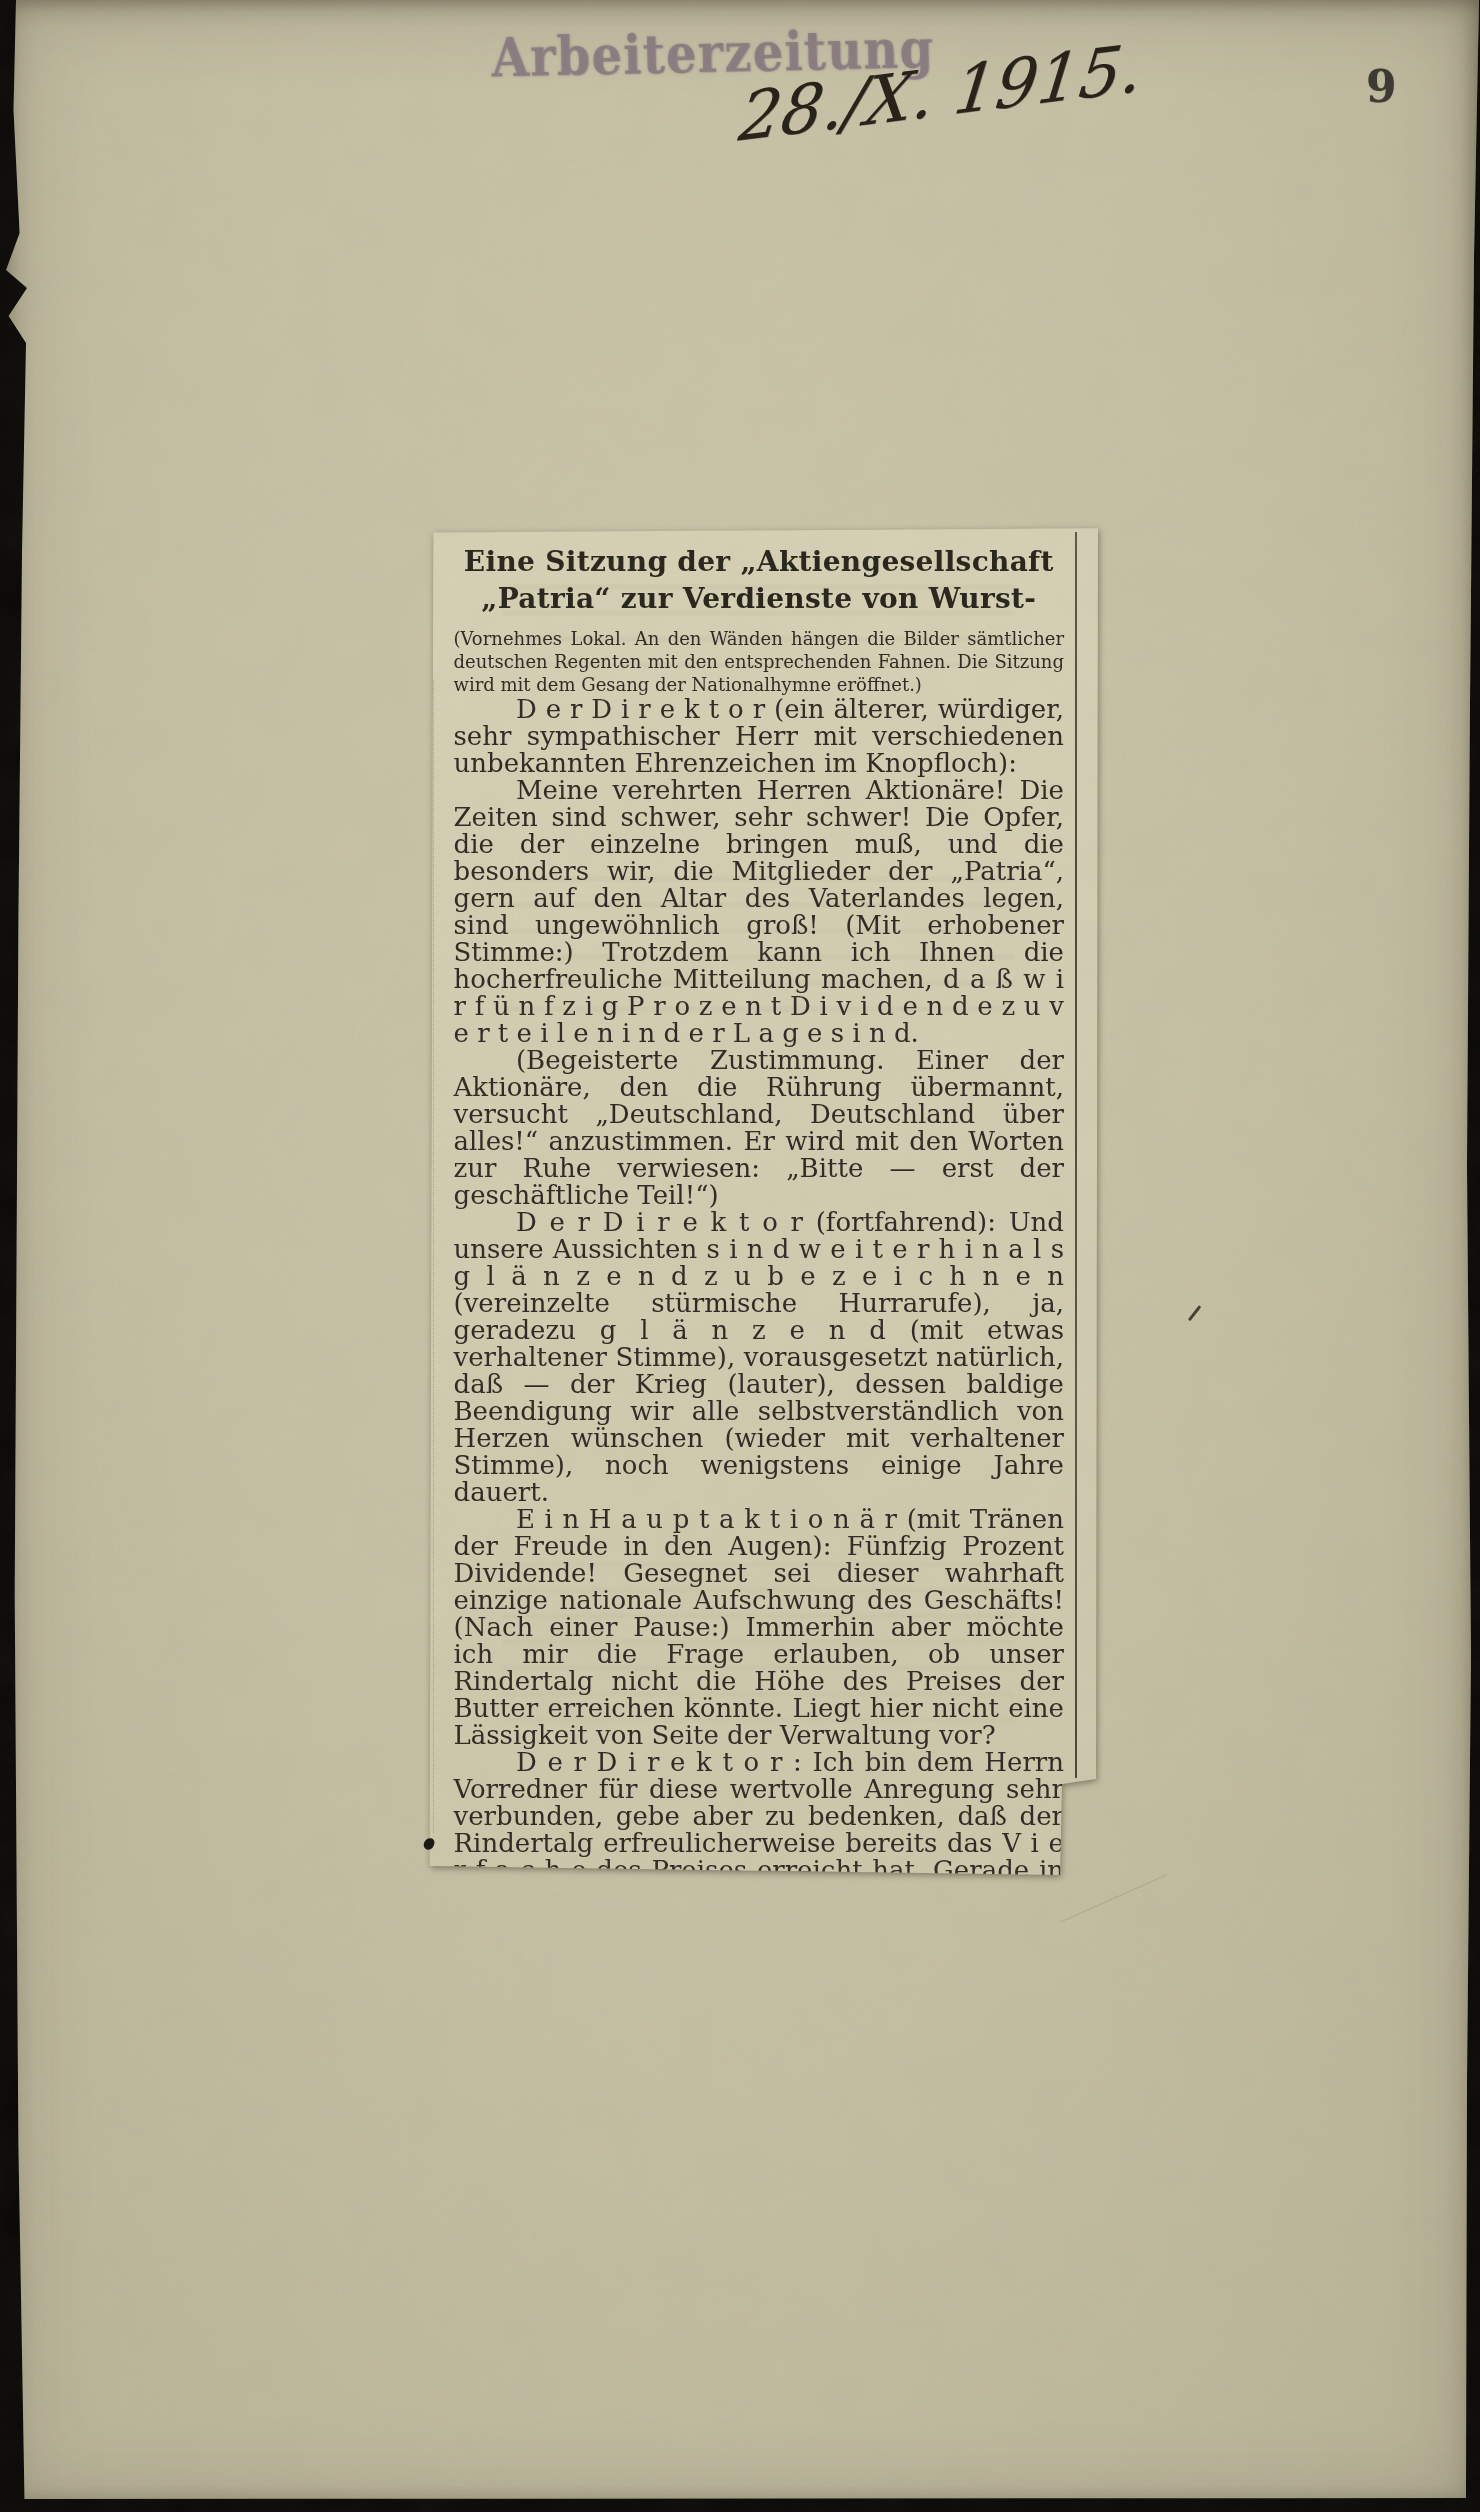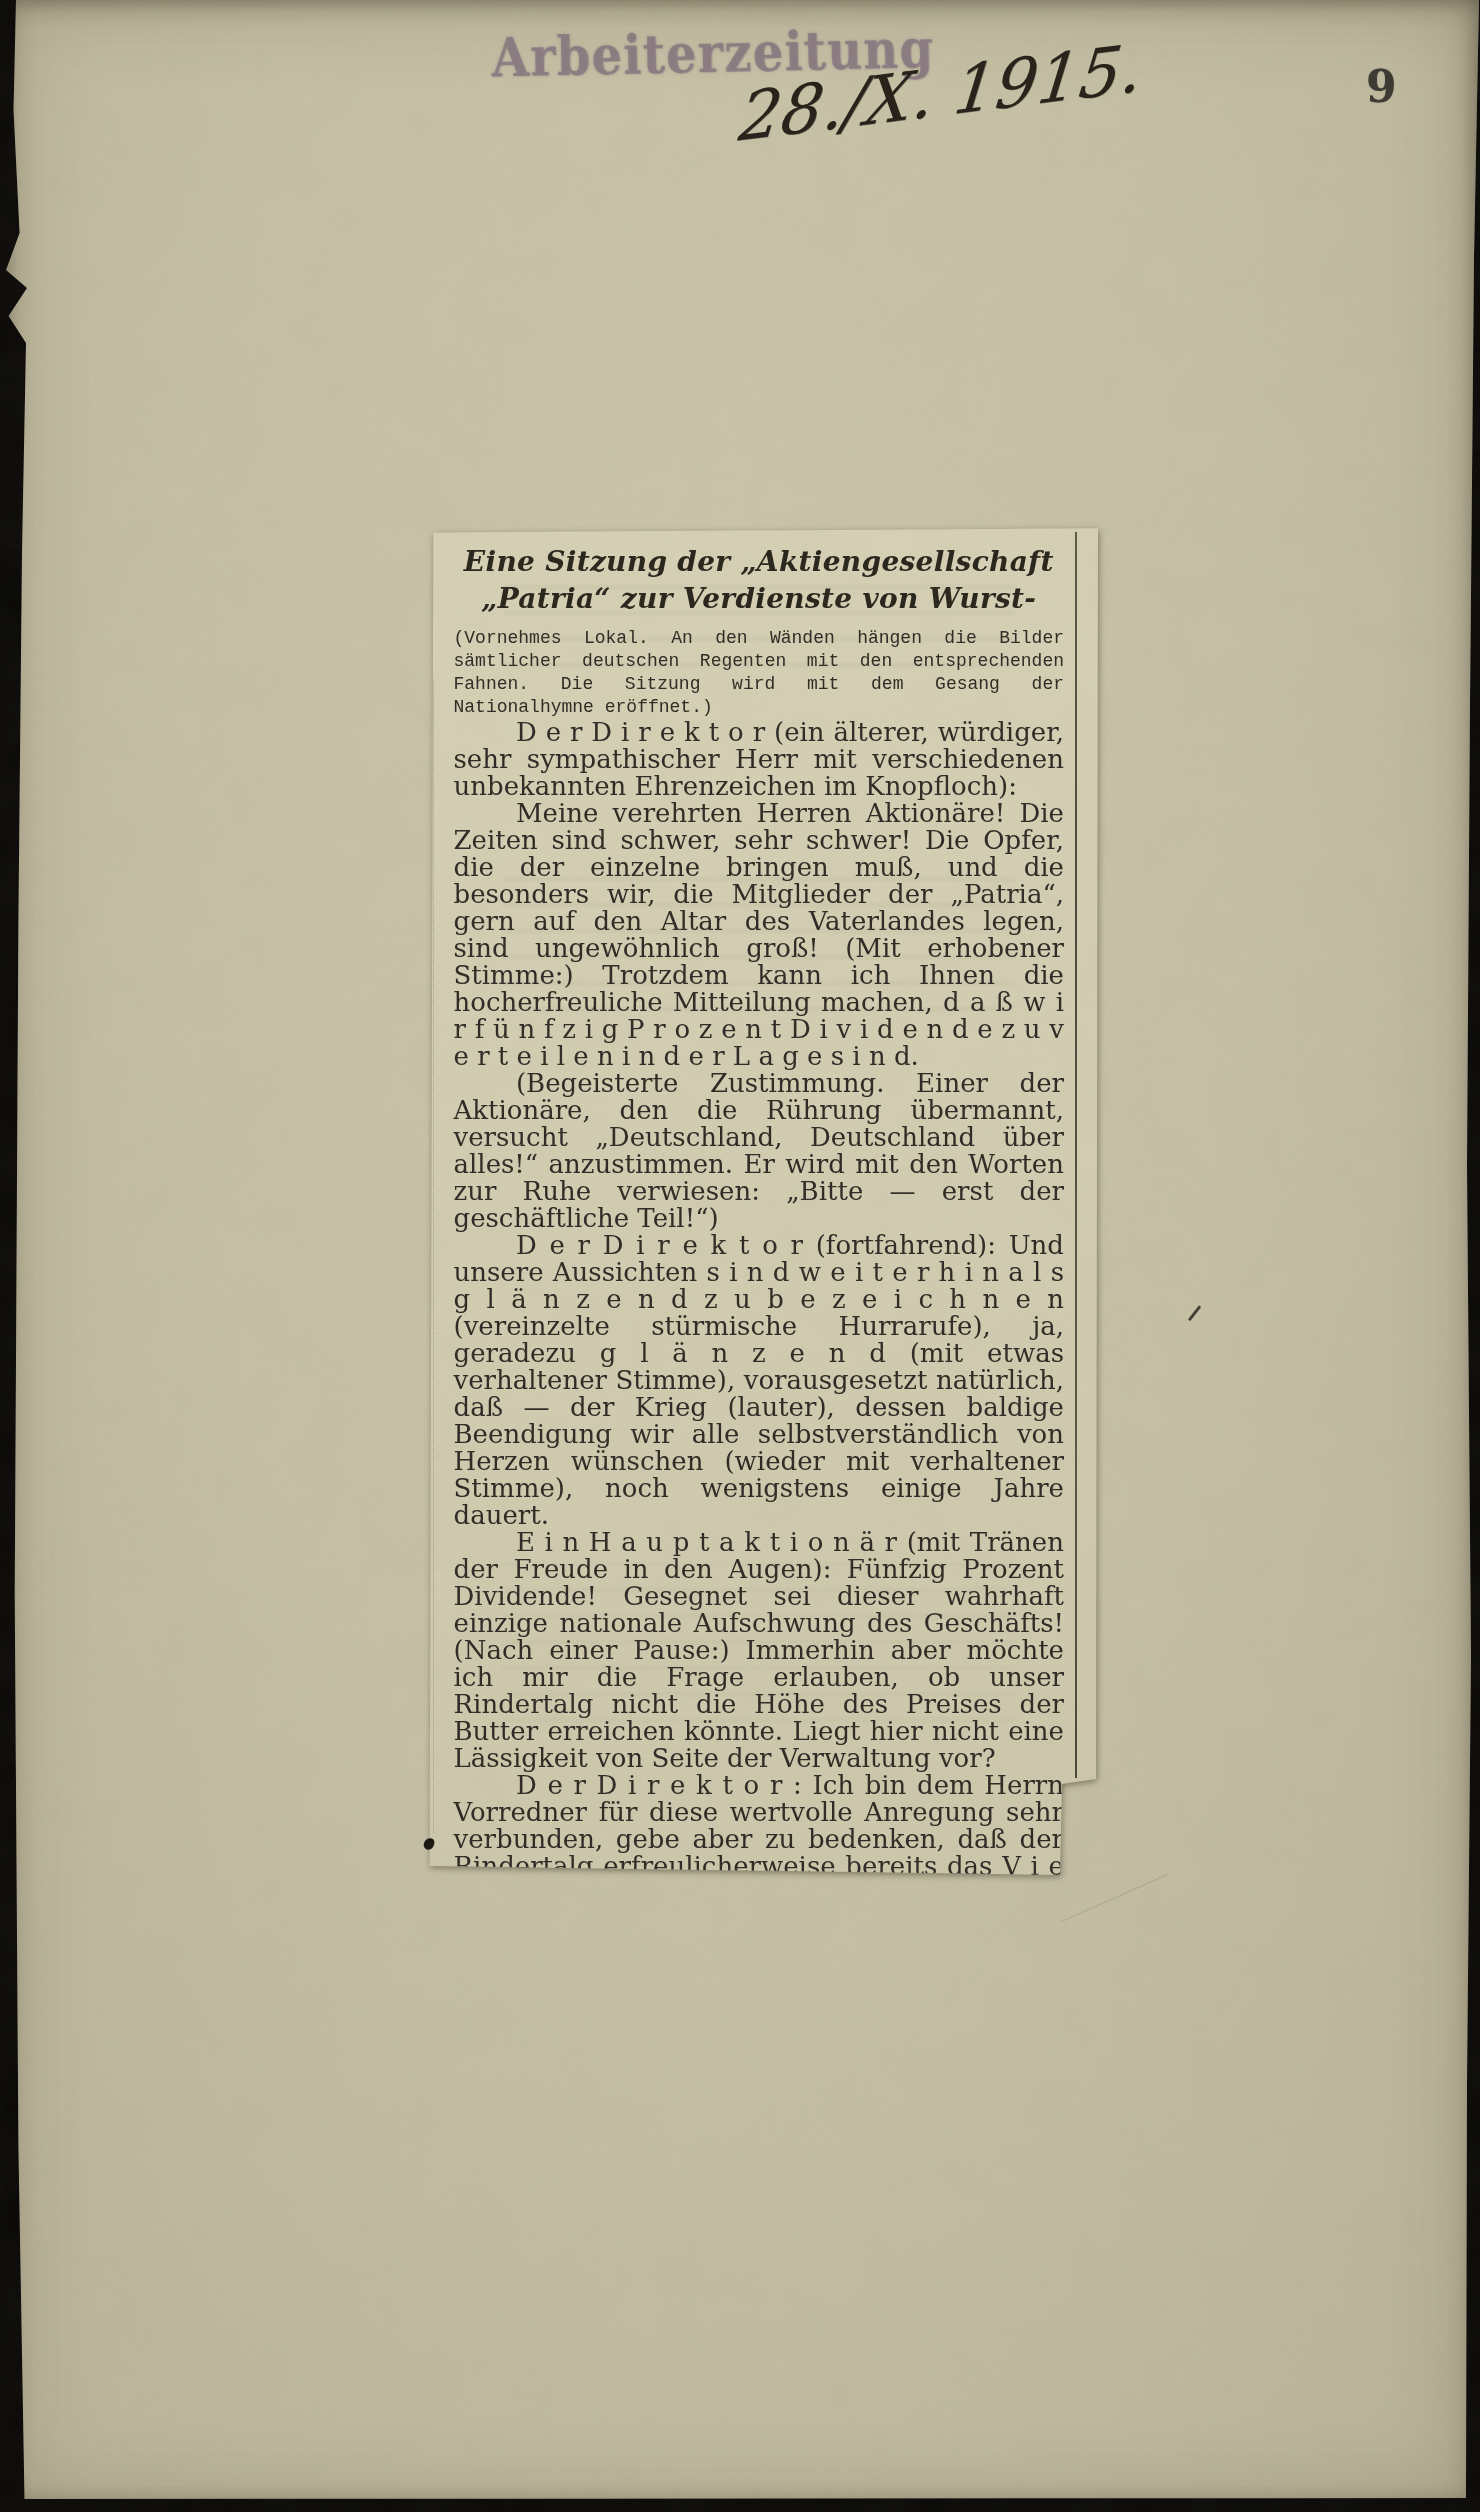--- a/index.html
+++ b/index.html
@@ -33,26 +33,26 @@
     color:#2b2722;}
   .ghost{position:absolute;left:74px;right:86px;filter:blur(1.8px);opacity:.5;pointer-events:none;
     background:repeating-linear-gradient(0deg, rgba(96,100,74,.12) 0 4.3px, transparent 4.3px 26px);}
   .g1{top:36px;height:104px;} .g2{top:343px;height:141px;} .g3{top:1036px;height:159px;opacity:.35;}
   .rule-right{position:absolute;top:4.9px;right:23px;width:2.5px;height:1246px;
     background:linear-gradient(180deg,#46402f,#322d20 30%,#46402f 70%,#322d20);opacity:.85;}
   .rule-left{position:absolute;top:153px;left:3.7px;width:0;height:1153px;
     border-left:1.8px dotted rgba(70,62,45,.30);}
   .text-col{position:relative;padding:16px 36px 0 24.5px;}
   .headline{font-weight:bold;font-size:28px;line-height:37px;text-align:center;
-    color:#252219;white-space:nowrap;letter-spacing:0.3px;font-style:italic;}
+    color:#252219;white-space:nowrap;letter-spacing:0.3px;}
   .body-txt{margin-top:9.8px;}
   p{margin:0;text-align:justify;}
   .stage-dir{font-size:18px;line-height:23px;}
   .body-p{font-size:26px;line-height:27px;text-indent:2.4em;}
-  .no-indent{text-indent:0;font-family:Liberation Mono, monospace;}
+  .no-indent{text-indent:0;}
   .attribution{text-align:right;font-size:20px;line-height:28px;padding-right:8.6px;margin-top:6.1px;}
   
   .ink-dot{position:absolute;left:424px;top:1838px;width:10.4px;height:11.7px;background:#15120c;
     border-radius:62% 40% 55% 48%;transform:rotate(18deg);}
   .pen-mark{position:absolute;left:1193px;top:1304px;width:2.5px;height:18.4px;background:rgba(32,27,19,.8);
     transform:rotate(38deg);border-radius:1.2px;}
   .crease{position:absolute;left:1055px;top:1898px;width:117px;height:1.2px;
     background:rgba(60,54,38,.14);transform:rotate(-24deg);}
   .grain{position:absolute;left:0;top:0;pointer-events:none;}
 </style>

